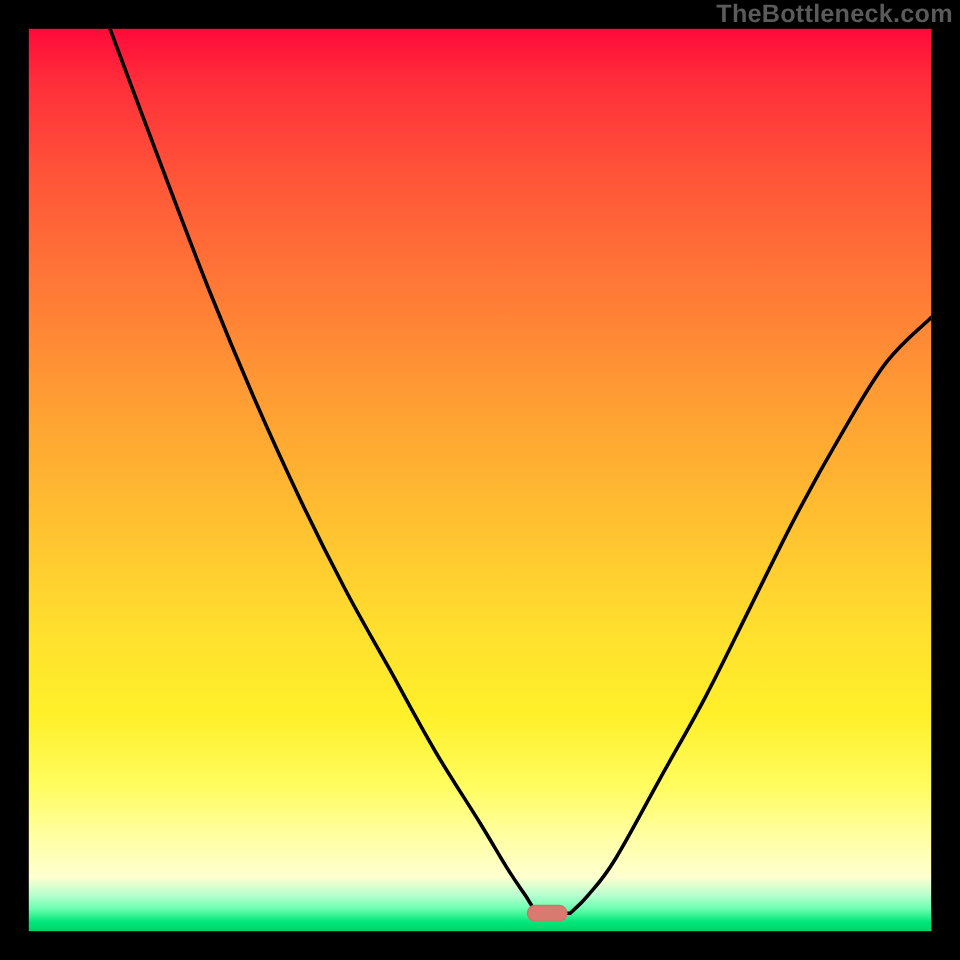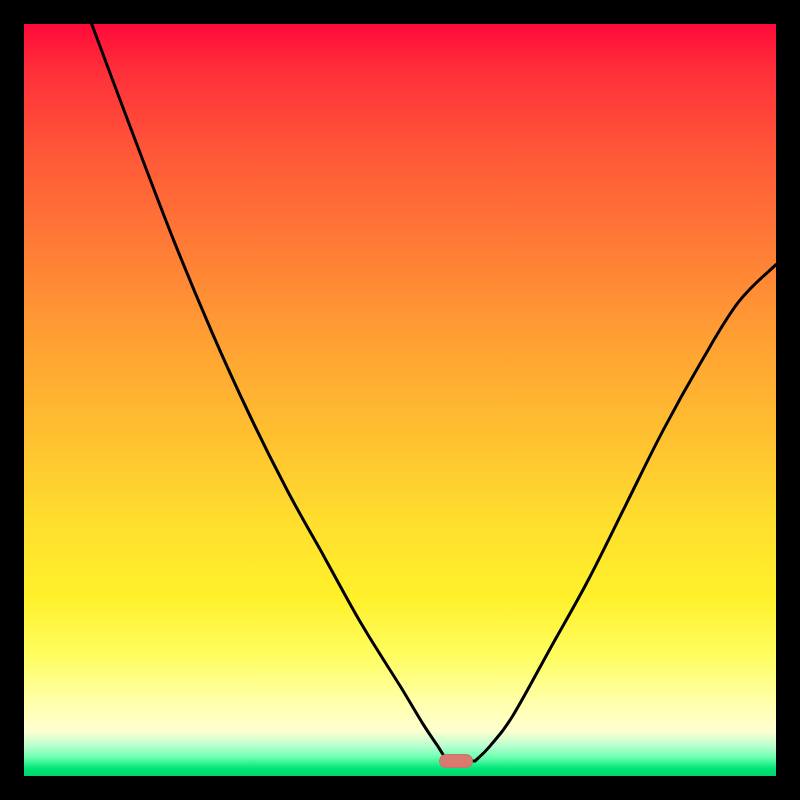--- a/index.html
+++ b/index.html
@@ -76,13 +76,14 @@
 <div class="frame">
   <div class="plot-area">
 
     <svg class="curve-svg" viewBox="0 0 752 752" preserveAspectRatio="none">
       <path id="curve-path" fill="none" stroke="#000" stroke-width="3" stroke-linecap="round" stroke-linejoin="round" d="M 67.7 0.0 C 75.8 21.7, 97.9 81.1, 112.8 120.3 C 127.7 159.6, 136.9 184.2, 150.4 218.1 C 163.9 251.9, 174.5 277.2, 188.0 308.3 C 201.5 339.5, 212.1 362.6, 225.6 391.0 C 239.1 419.5, 249.7 440.5, 263.2 466.2 C 276.7 492.0, 287.3 509.6, 300.8 533.9 C 314.3 558.3, 324.9 578.6, 338.4 601.6 C 351.9 624.6, 365.2 644.2, 376.0 661.8 C 386.8 679.4, 391.8 688.5, 398.6 699.4 C 405.3 710.2, 409.5 715.8, 413.6 721.9 C 417.7 728.0, 418.4 730.5, 421.1 733.2 C 423.8 735.9, 425.9 736.3, 428.6 737.0 C 431.3 737.6, 434.8 737.0, 436.2 737.0 L 451.2 737.0  C 453.9 734.3, 459.5 730.0, 466.2 721.9 C 473.0 713.8, 478.0 709.4, 488.8 691.8 C 499.6 674.2, 512.9 648.5, 526.4 624.2 C 539.9 599.8, 550.5 582.2, 564.0 556.5 C 577.5 530.8, 588.1 508.4, 601.6 481.3 C 615.1 454.2, 625.7 431.8, 639.2 406.1 C 652.7 380.4, 663.3 361.4, 676.8 338.4 C 690.3 315.4, 700.9 295.8, 714.4 278.2 C 727.9 260.6, 745.2 247.4, 752.0 240.6"></path>
     </svg>
 
     <div id="min-marker" class="marker" style="left: 415.4px; top: 729.96px;"></div>
   </div>
 
+  <div class="watermark">TheBottleneck.com</div>
 </div>
 
 </body></html>

